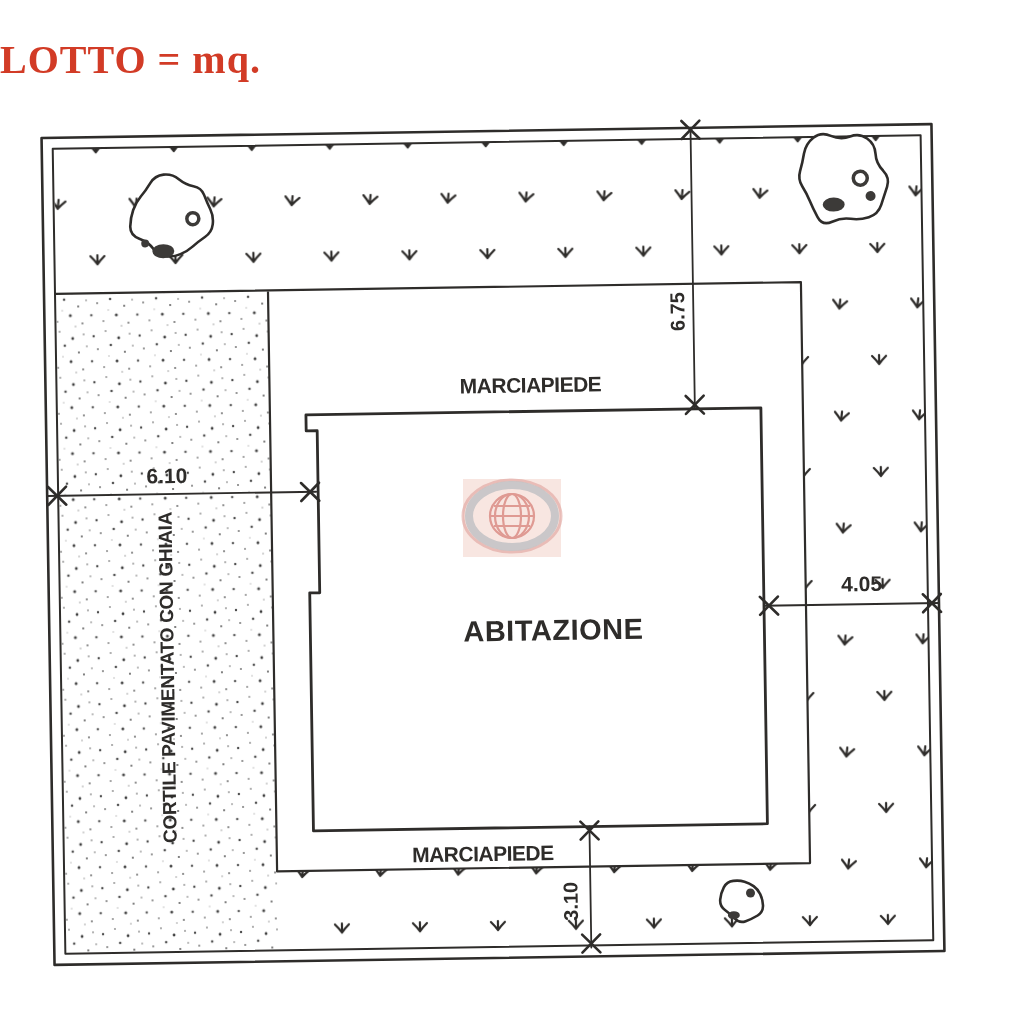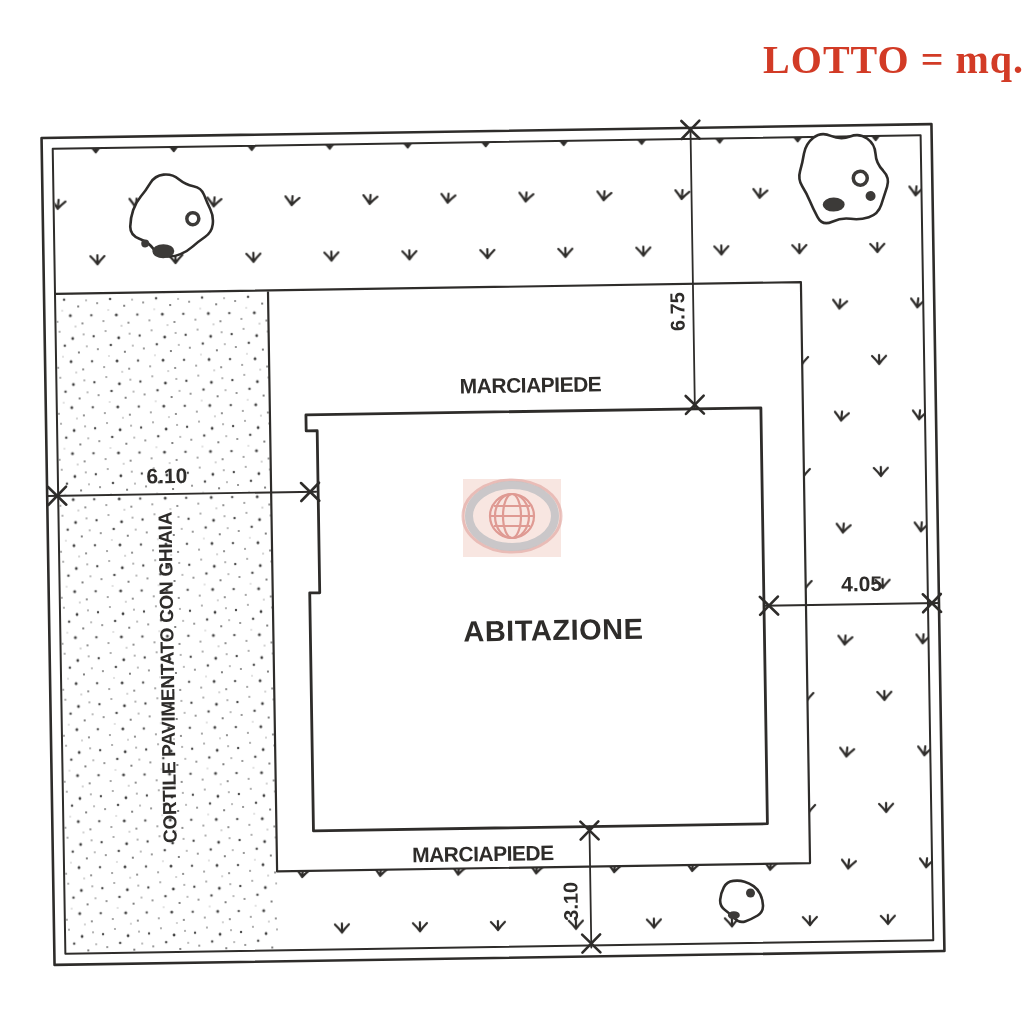--- a/index.html
+++ b/index.html
@@ -6,23 +6,23 @@
     --title-red:#d23b26;
     --ink:#2e2c2a;
     --paper:#ffffff;
   }
   html,body{margin:0;padding:0;background:var(--paper);}
   .page{
     position:relative;width:1024px;height:1035px;background:var(--paper);
     overflow:hidden;font-family:"Liberation Sans",sans-serif;
   }
   .title{
-    position:absolute;top:36px;left:0;width:980px;text-align:right;
+    position:absolute;top:36px;left:0;width:980px;text-align:left;
     font-family:"Liberation Serif",serif;font-weight:bold;font-size:40px;
-    letter-spacing:1px;color:var(--title-red);padding-left:44px;
+    letter-spacing:1px;color:var(--title-red);
   }
   svg.plan-svg{position:absolute;top:0;left:0;}
   .fills{stroke:none;}
   .lines{stroke:var(--ink);fill:none;stroke-linecap:round;stroke-linejoin:round;}
   .labels{fill:var(--ink);stroke:none;font-family:"Liberation Sans",sans-serif;font-weight:bold;}
   .tuft{stroke:var(--ink);fill:none;stroke-width:2.2;stroke-linecap:round;}
   .tickmark{stroke:var(--ink);stroke-width:2.6;fill:none;stroke-linecap:round;}
 </style>
 </head>
 <body>

